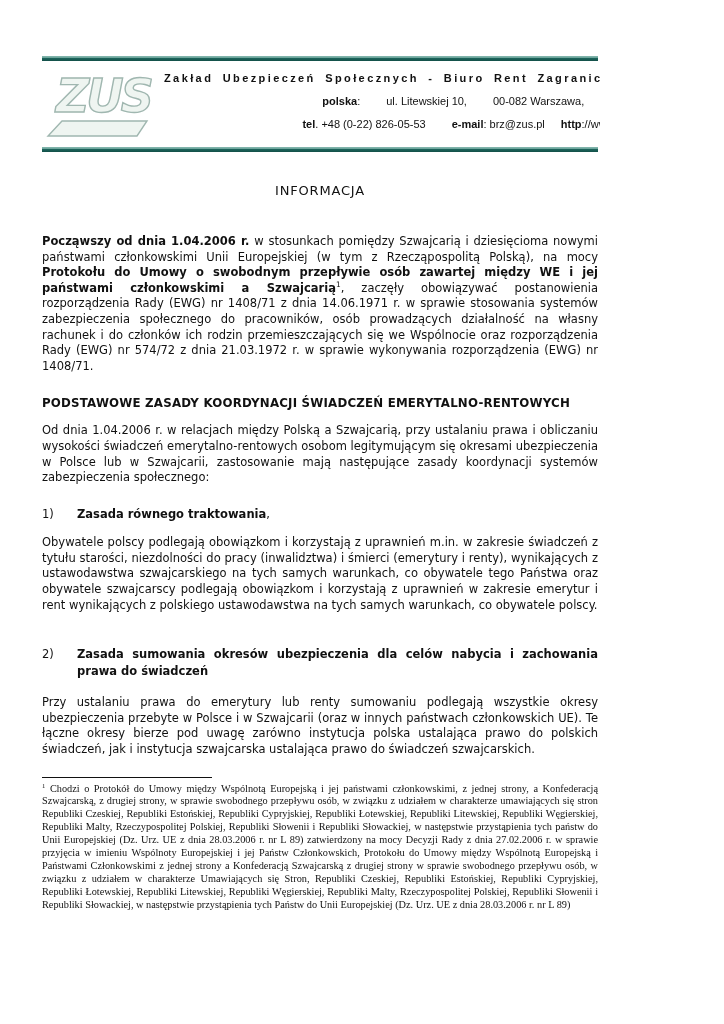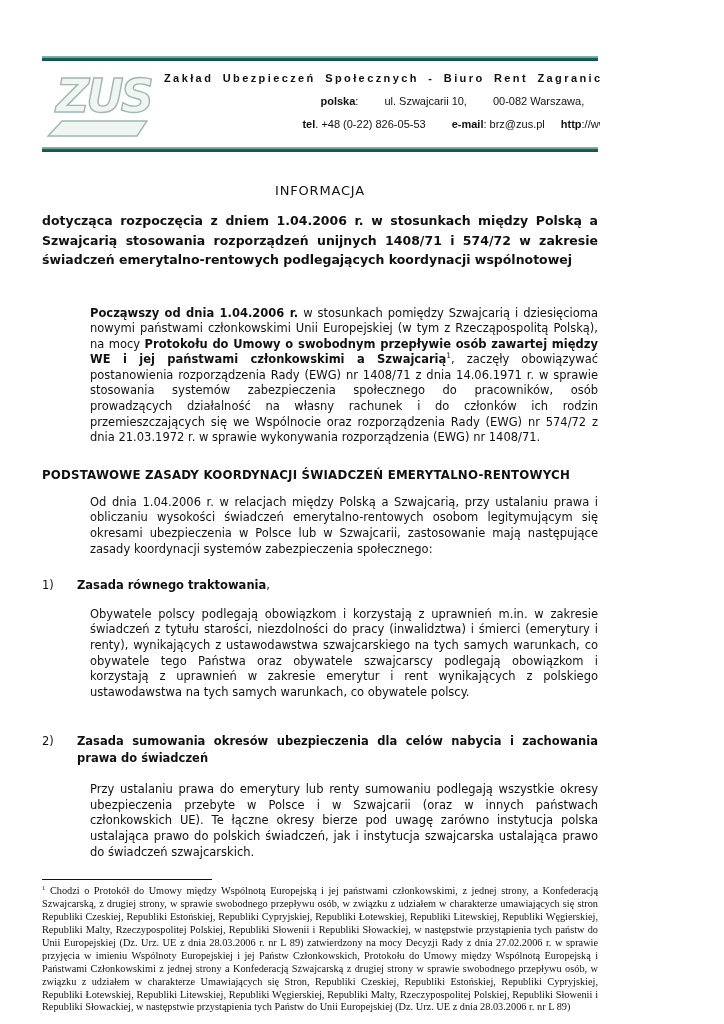--- a/index.html
+++ b/index.html
@@ -47,21 +47,20 @@
     font-size:12.5px;
     line-height:19.5px;
     text-align:justify;
   }
 
   
   .para {
     font-size:11.5px;
     line-height:15.6px;
     text-align:justify;
-    margin-left:48px;
   }
   .mt-xl { margin-top:36px; }
   .mt-md { margin-top:16px; }
   .mt-sm { margin-top:13px; }
   .section-heading {
     margin-top:22px;
     font-weight:bold;
     font-size:11.8px;
     letter-spacing:0.2px;
   }
@@ -100,32 +99,31 @@
           <svg width="106" height="78" viewBox="0 0 106 78">
             <g fill="var(--logo_fill)" stroke="var(--logo_stroke)" stroke-width="1.4">
               <text x="10" y="47" font-family="DejaVu Sans, sans-serif" font-size="46" font-weight="bold" font-style="italic" letter-spacing="-3">ZUS</text>
               <path d="M16 56 L101 56 L91 71 L2 71 Z"></path>
             </g>
           </svg>
         </div>
         <div class="header-text">
           <div class="org-name">Zakład Ubezpieczeń Społecznych - Biuro Rent Zagranicznych</div>
           <div class="hline">
-            <b>polska</b><span>:</span><span class="gap-lg"></span><span>ul. Szwajcarii 10,</span><span class="gap-lg"></span><span>00-082 Warszawa,</span><span class="gap-lg"></span><span>Decyzji</span>
+            <b>polska</b><span>:</span><span class="gap-lg"></span><span>ul. Litewskiej 10,</span><span class="gap-lg"></span><span>00-082 Warszawa,</span><span class="gap-lg"></span><span>Decyzji</span>
           </div>
           <div class="hline">
             <b>tel</b><span>. +48 (0-22) 826-05-53</span><span class="gap-lg"></span><b>e-mail</b><span>: brz@zus.pl</span><span class="gap-md"></span><b>http</b><span>://www.zus.pl</span>
           </div>
         </div>
       </div>
       <div class="bar"></div>
     </div>
 
     <div class="doc-title">INFORMACJA</div>
-    <div class="doc-subtitle">dotycząca rozpoczęcia z dniem 1.04.2006 r. w stosunkach między Polską a Szwajcarią stosowania rozporządzeń unijnych 1408/71 i 574/72 w zakresie świadczeń emerytalno-rentowych podlegających koordynacji wspólnotowej</div>
 
     <div class="para mt-xl"><span style="font-weight: bold;">Począwszy od dnia 1.04.2006 r.</span><span> w stosunkach pomiędzy Szwajcarią i dziesięcioma nowymi państwami członkowskimi Unii Europejskiej (w tym z Rzecząpospolitą Polską), na mocy </span><span style="font-weight: bold;">Protokołu do Umowy o swobodnym przepływie osób zawartej między WE i jej państwami członkowskimi a Szwajcarią</span><sup>1</sup><span>, zaczęły obowiązywać postanowienia rozporządzenia Rady (EWG) nr 1408/71 z dnia 14.06.1971 r. w sprawie stosowania systemów zabezpieczenia społecznego do pracowników, osób prowadzących działalność na własny rachunek i do członków ich rodzin przemieszczających się we Wspólnocie oraz rozporządzenia Rady (EWG) nr 574/72 z dnia 21.03.1972 r. w sprawie wykonywania rozporządzenia (EWG) nr 1408/71.</span></div>
 
     <div class="section-heading">PODSTAWOWE ZASADY KOORDYNACJI ŚWIADCZEŃ EMERYTALNO-RENTOWYCH</div>
     <div class="para mt-sm">Od dnia 1.04.2006 r. w relacjach między Polską a Szwajcarią, przy ustalaniu prawa i obliczaniu wysokości świadczeń emerytalno-rentowych osobom legitymującym się okresami ubezpieczenia w Polsce lub w Szwajcarii, zastosowanie mają następujące zasady koordynacji systemów zabezpieczenia społecznego:</div>
 
     <div class="rule-item">
       <div class="num">1)</div>
       <div class="rule-title"><span style="font-weight: bold;">Zasada równego traktowania</span><span>,</span></div>
     </div>

